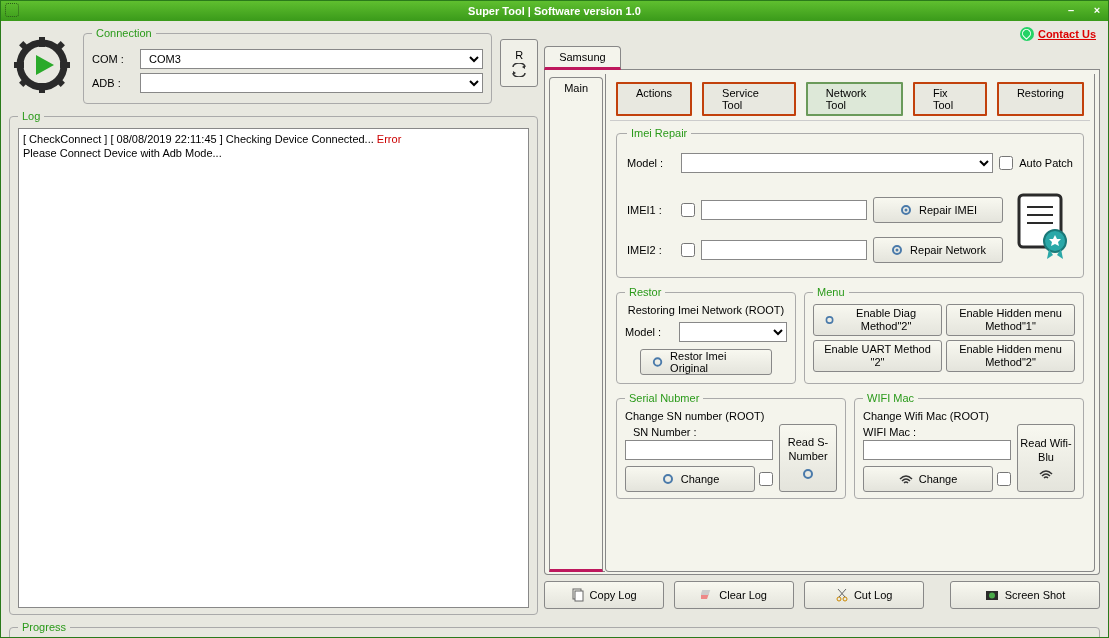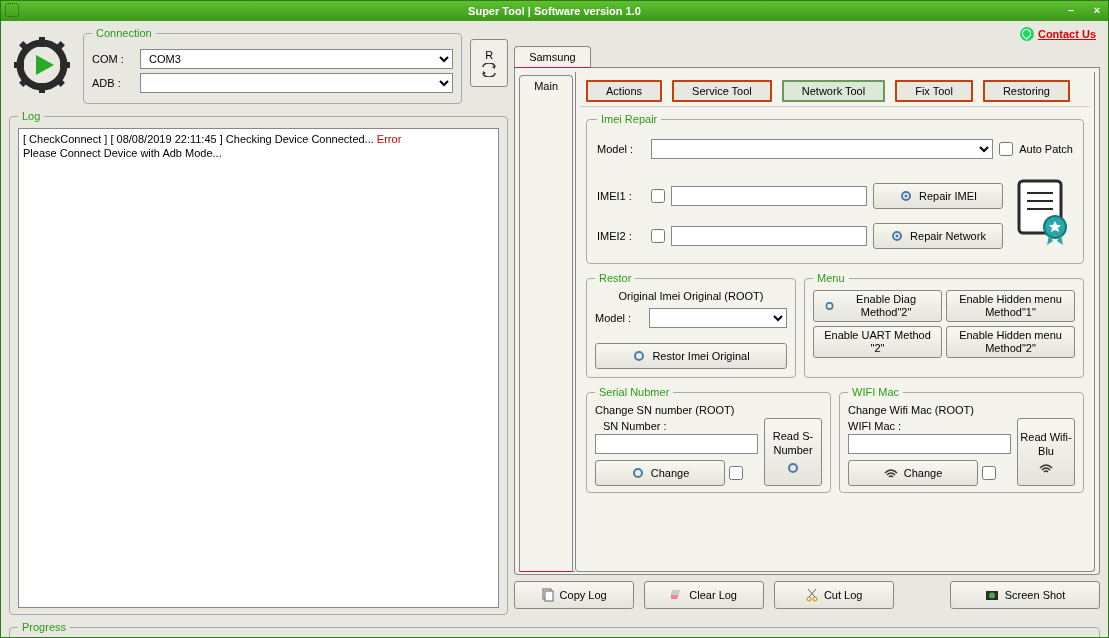--- a/index.html
+++ b/index.html
@@ -22,21 +22,21 @@
 .conn-row select{flex:1}
 .rbtn{width:38px;height:48px;border:1px solid #888;border-radius:3px;background:#f0f0e8;display:flex;flex-direction:column;align-items:center;justify-content:center;gap:2px;cursor:pointer;margin-top:12px}
 .log{flex:1;margin-top:6px;display:flex;flex-direction:row}
 .logbox{flex:1;background:#fff;border:1px solid #888;padding:4px;font-family:'Courier New',monospace;font-size:12px;overflow:auto;white-space:pre-wrap}
 .err{color:#c00}
 .contact{position:absolute;top:6px;right:12px;color:#d00;font-weight:bold;text-decoration:underline;display:flex;align-items:center;gap:4px;cursor:pointer}
 .wa{width:14px;height:14px;background:#25d366;border-radius:50%;display:inline-block;position:relative}
 .wa::after{content:"";position:absolute;width:7px;height:7px;border:1.5px solid #fff;border-radius:50% 50% 50% 0;top:2px;left:2px;transform:rotate(-45deg)}
 .tabrow{display:flex;border-bottom:1px solid #888;margin-top:2px}
 .tab{padding:4px 14px;border:1px solid #888;border-bottom:none;border-radius:4px 4px 0 0;background:#e8e8e0;cursor:pointer;margin-right:2px;position:relative;top:1px}
-.tab.active{background:#f4f4ec;border-bottom:1px solid #be185d}
+.tab.active{background:#f4f4ec;border-bottom:3px solid #be185d}
 .tabbody{border:1px solid #888;border-top:none;background:#f4f4ec;flex:1;padding:4px;border-radius:0 0 4px 4px}
 .subtabrow{display:flex;gap:10px;padding:4px 6px;border-bottom:1px solid #ccc}
 .subtab{padding:3px 18px;border:2px solid #c2410c;border-radius:1px;background:#e8e8e0;cursor:pointer;font-size:11px}
 .subtab.active{background:#dde8d8;border-color:#6a9a5a}
 .panel{padding:6px}
 .imei{margin-bottom:8px;padding:8px 10px}
 .imei-row{display:flex;align-items:center;gap:6px;margin:6px 0}
 .imei-row label{width:48px}
 .imei-row select{flex:1}
 .btn{height:26px;border:1px solid #888;border-radius:3px;background:linear-gradient(#f8f8f0,#e4e4dc);display:flex;align-items:center;justify-content:center;gap:6px;cursor:pointer;padding:0 10px;font-size:11px}
@@ -182,26 +182,26 @@
                   <polygon points="42,44 44,48 48,48 45,51 46,55 42,53 38,55 39,51 36,48 40,48" fill="#fff"></polygon>
                   <polygon points="36,58 34,68 40,64" fill="#2aa8a8"></polygon>
                   <polygon points="48,58 50,68 44,64" fill="#2aa8a8"></polygon>
                 </svg>
             </div>
           </fieldset>
 
           <div class="row2">
             <fieldset class="restor">
               <legend>Restor</legend>
-              <div style="text-align:center;margin-bottom:4px">Original Imei Original (ROOT)</div>
+              <div style="text-align:center;margin-bottom:4px">Restoring Imei Network (ROOT)</div>
               <div class="imei-row">
                 <label>Model :</label>
                 <select style="flex:1"></select>
               </div>
-              <div class="btn" style="width:192px;margin:15px auto 2px auto">
+              <div class="btn" style="width:132px;margin:7px auto 2px auto">
                 <svg class="gear-sm" viewBox="0 0 14 14">
                     <circle cx="7" cy="7" r="4" fill="none" stroke="#4a7aaa" stroke-width="2"></circle>
                   </svg>
                 <span>Restor Imei Original</span>
               </div>
             </fieldset>
             <fieldset class="menu">
               <legend>Menu</legend>
               <div class="menu-grid">
                 <div class="btn">

